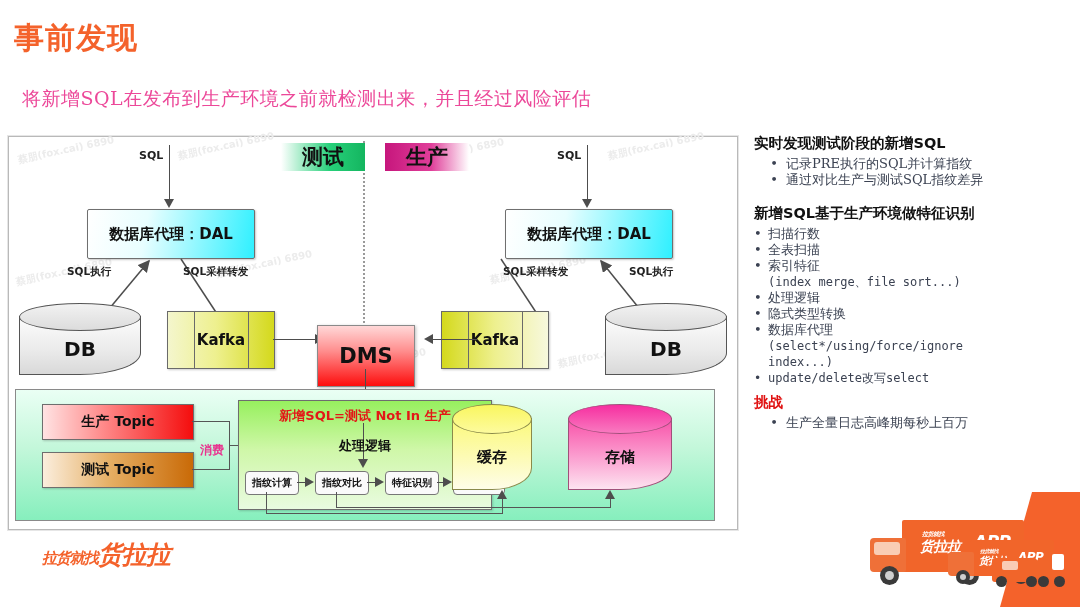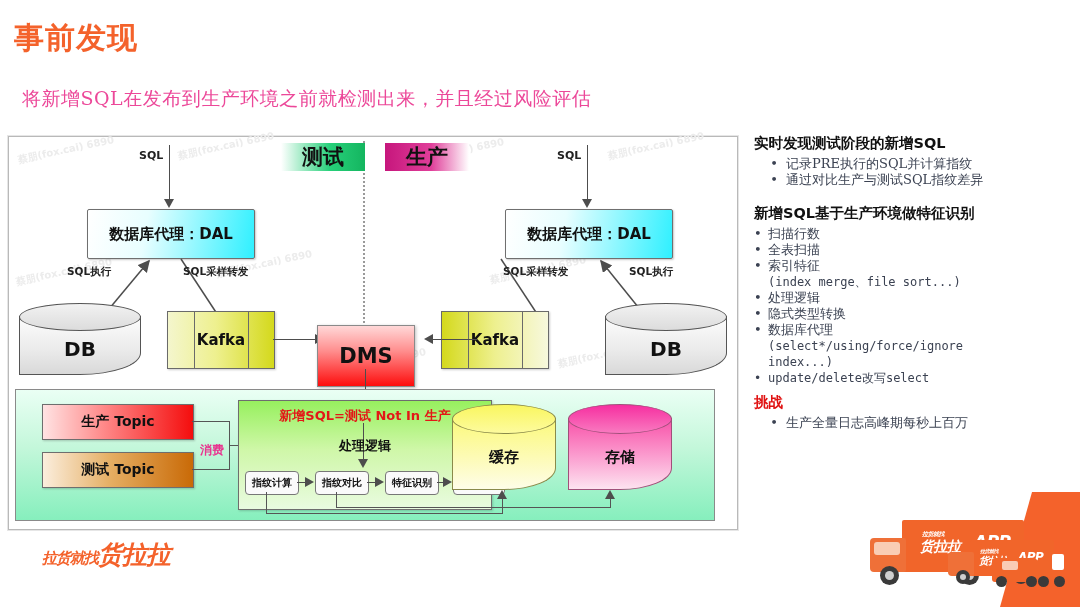--- a/index.html
+++ b/index.html
@@ -305,21 +305,21 @@
       <div class="plain-vline" style="left:250px;top:102px;height:22px;"></div>
       <div class="plain-line" style="left:250px;top:123px;width:236px;"></div>
       <div class="plain-vline" style="left:486px;top:108px;height:16px;"></div>
       <div class="arrowup" style="left:481px;top:100px;"></div>
 
       <div class="plain-vline" style="left:320px;top:102px;height:16px;"></div>
       <div class="plain-line" style="left:320px;top:117px;width:274px;"></div>
       <div class="plain-vline" style="left:594px;top:108px;height:10px;"></div>
       <div class="arrowup" style="left:589px;top:100px;"></div>
 
-      <div class="store-cyl" style="left:436px;top:14px;width:104px;height:86px;">
+      <div class="store-cyl" style="left:436px;top:14px;width:80px;height:86px;">
         <div class="cyl" style="position:absolute;inset:0;">
           <div class="body" style="top:14px;border-color:#8a8a4a;background:linear-gradient(180deg,#fbf97a 0%,#fdfbb5 55%,#fefde8 100%);"></div>
           <div class="top" style="height:28px;border-color:#8a8a4a;background:linear-gradient(180deg,#f9f65f,#fdfb9e);"></div>
           <div class="lbl" style="top:44px;font-size:15px;">缓存</div>
         </div>
       </div>
 
       <div class="store-cyl" style="left:552px;top:14px;width:104px;height:86px;">
         <div class="cyl" style="position:absolute;inset:0;">
           <div class="body" style="top:14px;border-color:#a0507a;background:linear-gradient(180deg,#f850a8 0%,#fb9fd0 55%,#fde3f0 100%);"></div>

